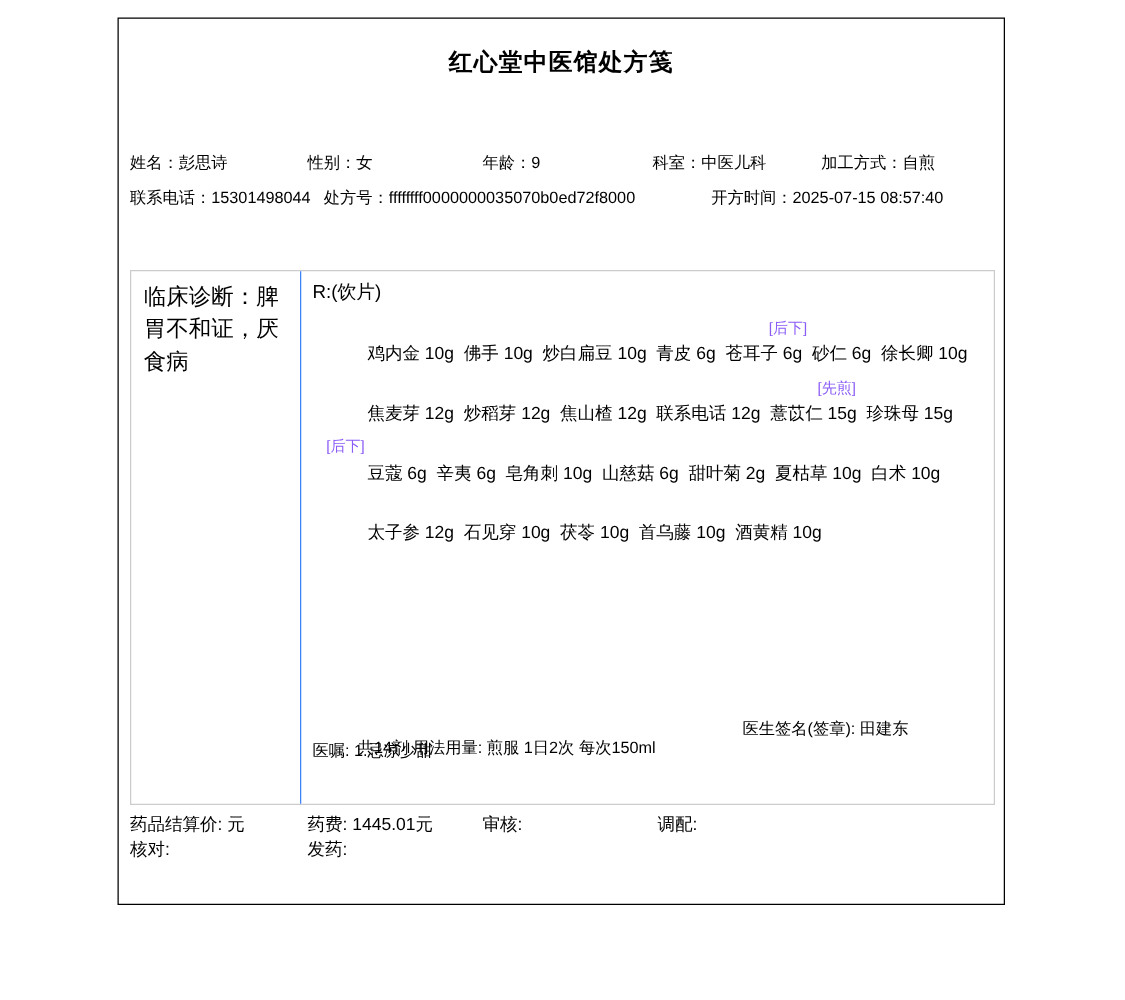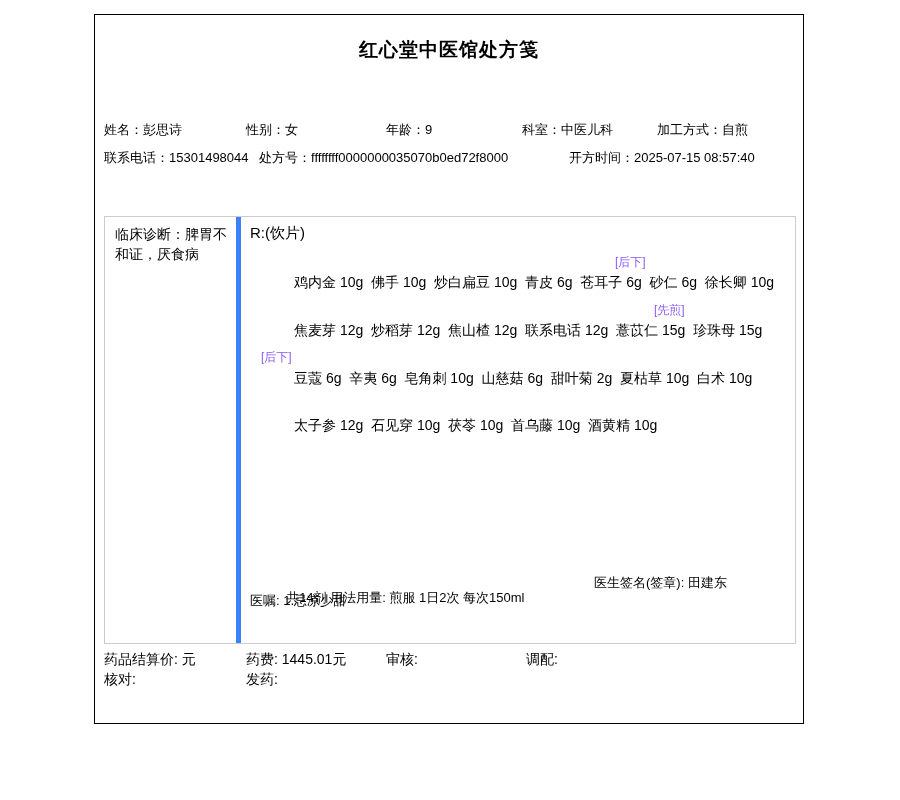--- a/index.html
+++ b/index.html
@@ -18,22 +18,22 @@
   .row{position:absolute;left:0;width:100%;height:20px;font-size:13px;}
   .row span{position:absolute;white-space:pre;}
   .info1{top:106px;}
   .info2{top:134px;}
   .rxbox{
     position:absolute;left:9px;top:201px;width:690px;height:426px;
     border:1px solid #cccccc;background:#fff;
   }
   .diag-cell{
     position:absolute;left:0;top:0;width:136px;height:100%;
-    border-right:5px solid #3b82f6;box-sizing:border-box;
-    padding:7px 6px 0 10px;font-size:14px;line-height:1.45;
+    border-right:1px solid #3b82f6;box-sizing:border-box;
+    padding:7px 6px 0 10px;font-size:18px;line-height:1.45;
   }
   .rx-cell{position:absolute;left:137px;top:0;right:0;height:100%;padding-left:14px;}
   .rx-cell > div{position:absolute;left:8px;white-space:pre;}
   .rx-header{top:7px;font-size:15px;}
   .tag{font-size:12px;color:#8b5cf6;}
   .tag1{top:37px;left:373px !important;}
   .med{font-size:14px;margin-left:44px;}
   .med1{top:57px;}
   .tag2{top:85px;left:412px !important;}
   .med2{top:105px;}

